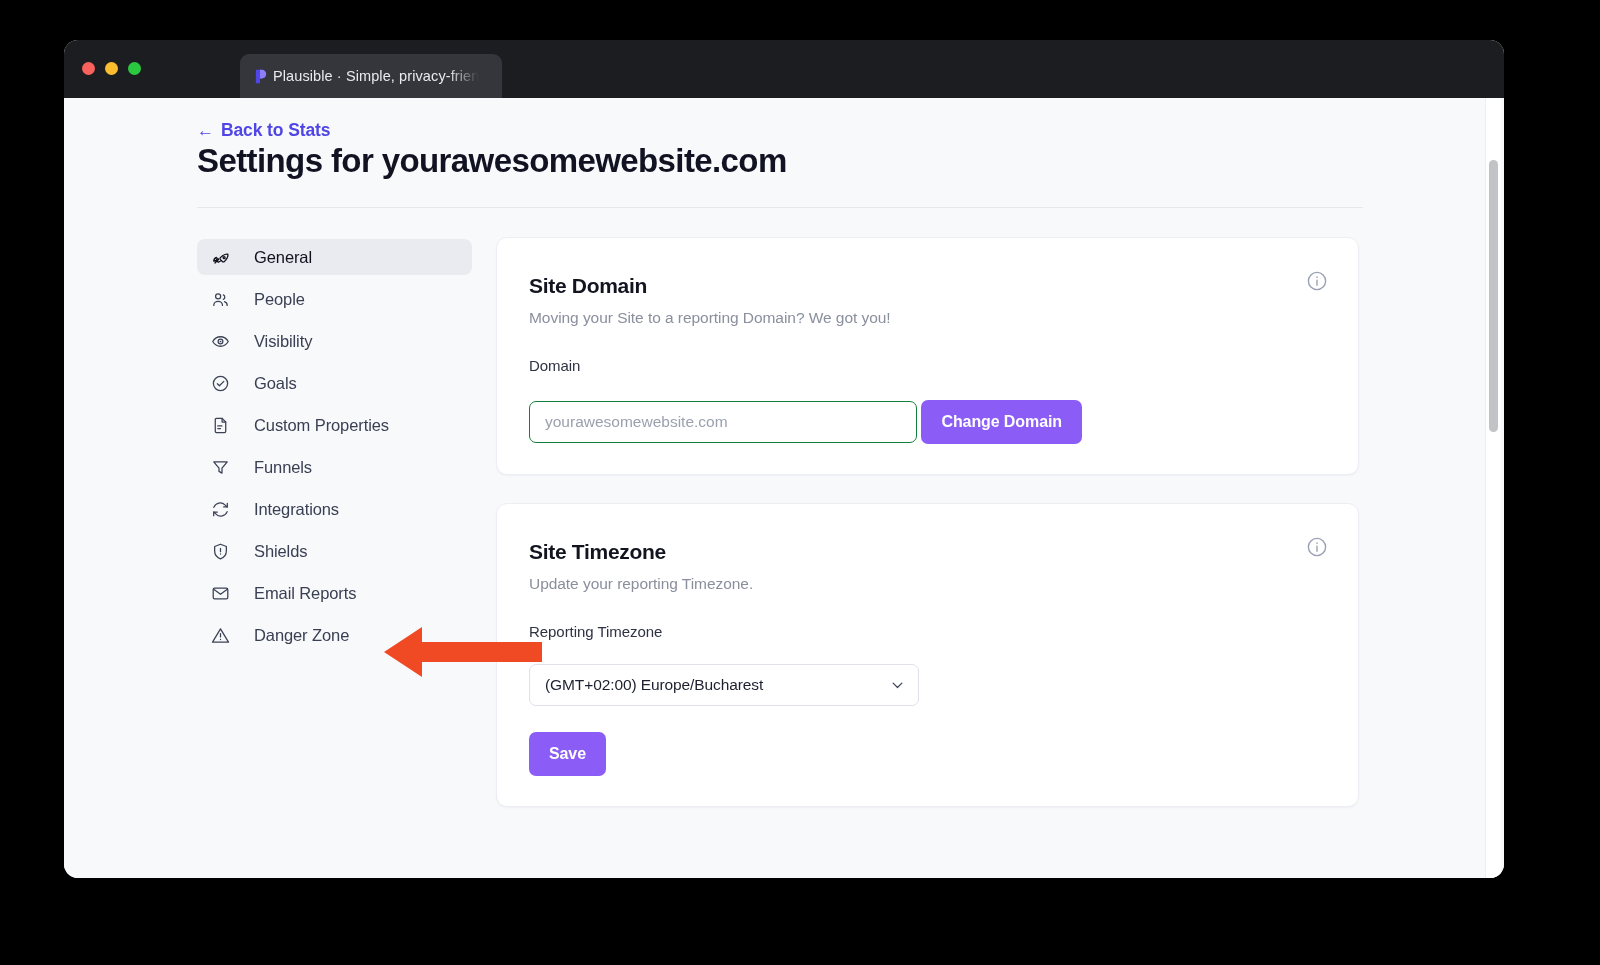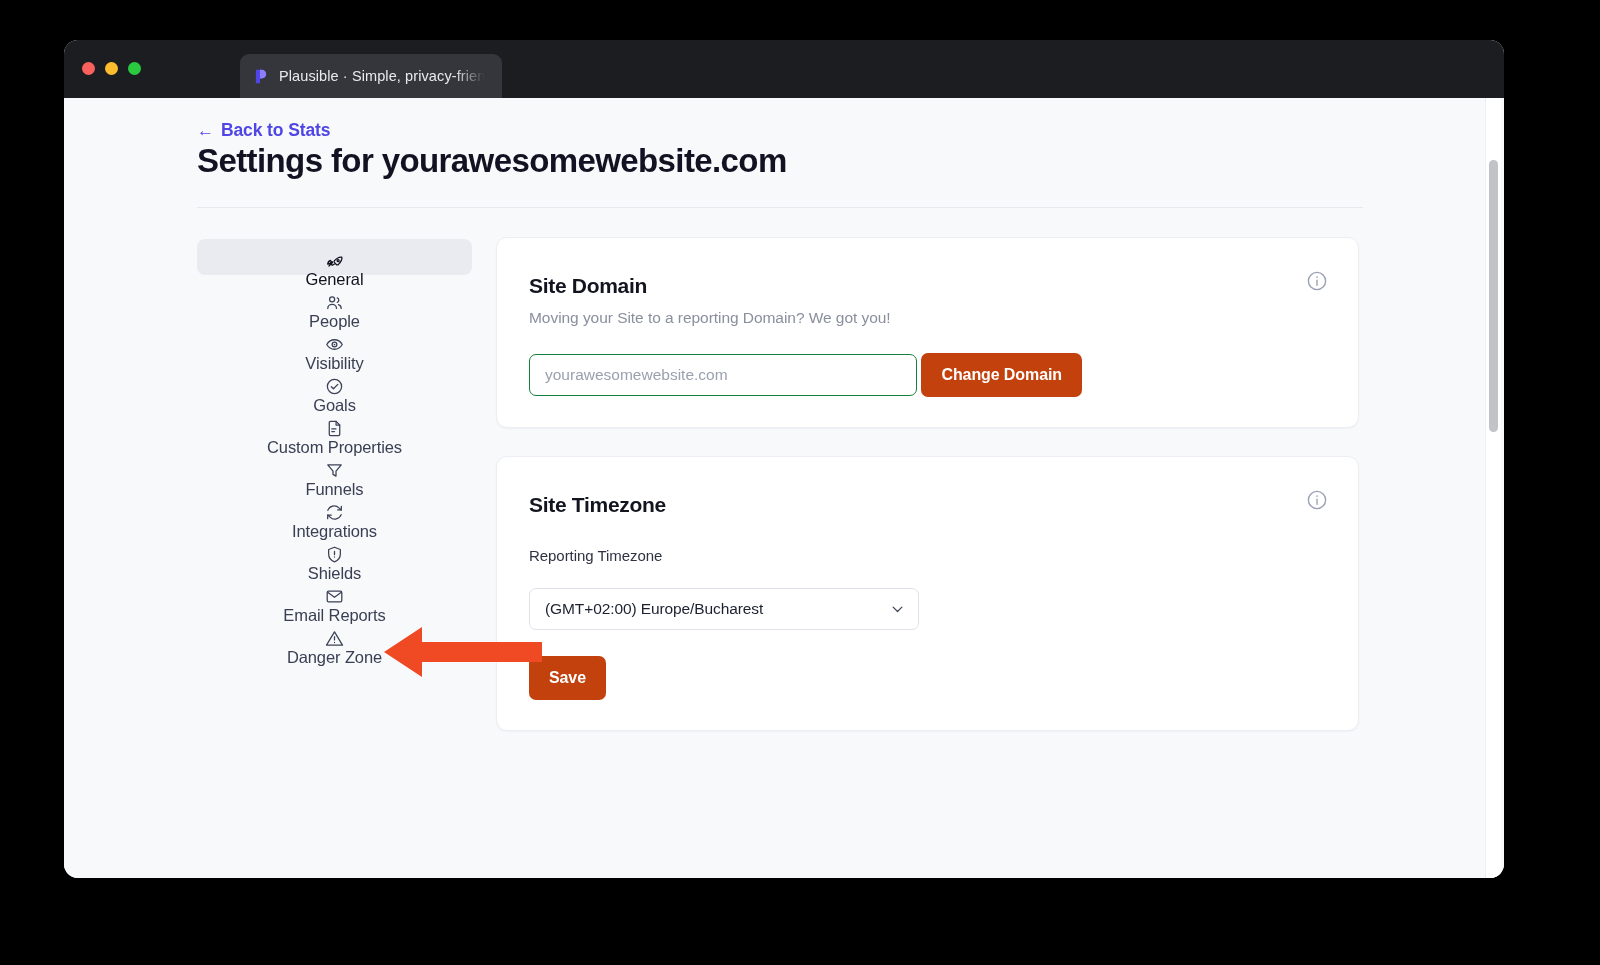--- a/index.html
+++ b/index.html
@@ -56,21 +56,21 @@
   }
 
   .tab {
     width: 262px;
     height: 44px;
     background: #35363c;
     border-radius: 9px 9px 0 0;
     display: flex;
     align-items: center;
     padding: 0 12px;
-    gap: 10px;
+    gap: 4px;
     overflow: hidden;
     position: relative;
   }
 
   .tab-favicon {
     flex: 0 0 auto;
     width: 17px;
     height: 17px;
     display: block;
   }
@@ -141,30 +141,29 @@
   
   .sidebar {
     width: 275px;
     flex: 0 0 275px;
     padding-top: 2px;
   }
 
   .nav-item {
     display: flex;
     align-items: center;
-    gap: 0;
+    gap: 24px;
     height: 36px;
     padding: 12px 14px;
     border-radius: 8px;
     color: #3a4054;
     font-size: 16.5px;
     cursor: pointer;
     margin-bottom: 6px;
     letter-spacing: -0.1px;
-    flex-direction: column;
   }
   .nav-item.active {
     background: #e9ebf1;
     color: #10121d;
     font-weight: 400;
   }
   .nav-item .nav-icon {
     flex: 0 0 auto;
     width: 19px;
     height: 19px;
@@ -269,21 +268,21 @@
     pointer-events: none;
   }
 
   .btn-primary {
     margin-top: 26px;
     display: inline-flex;
     align-items: center;
     justify-content: center;
     height: 44px;
     padding: 0 20px;
-    background: #c2410c;
+    background: #8b5cf6;
     color: #ffffff;
     border: none;
     border-radius: 7px;
     font-size: 16px;
     font-weight: 700;
     font-family: "Liberation Sans", sans-serif;
     cursor: pointer;
     letter-spacing: -0.1px;
   }
 
@@ -448,31 +447,33 @@
           <div class="cards">
 
             <section class="card">
               <svg class="info-icon" viewBox="0 0 24 24" fill="none" stroke="currentColor" stroke-width="1.5" stroke-linecap="round">
                 <circle cx="12" cy="12" r="9.4"></circle>
                 <path d="M12 11v5.6"></path>
                 <circle cx="12" cy="7.8" r="0.9" fill="currentColor" stroke="none"></circle>
               </svg>
               <h2 class="card-title">Site Domain</h2>
               <p class="card-subtitle">Moving your Site to a reporting Domain? We got you!</p>
+              <div class="field-label">Domain</div>
               <input class="text-input" type="text" placeholder="yourawesomewebsite.com" style="">
               <button class="btn-primary">Change Domain</button>
             </section>
 
             <section class="card">
               <svg class="info-icon" viewBox="0 0 24 24" fill="none" stroke="currentColor" stroke-width="1.5" stroke-linecap="round">
                 <circle cx="12" cy="12" r="9.4"></circle>
                 <path d="M12 11v5.6"></path>
                 <circle cx="12" cy="7.8" r="0.9" fill="currentColor" stroke="none"></circle>
               </svg>
               <h2 class="card-title">Site Timezone</h2>
+              <p class="card-subtitle">Update your reporting Timezone.</p>
               <div class="field-label">Reporting Timezone</div>
               <div class="select-wrap">
                 <div class="select-box">(GMT+02:00) Europe/Bucharest</div>
                 <svg class="chevron" viewBox="0 0 24 24" fill="none" stroke="currentColor" stroke-width="2" stroke-linecap="round" stroke-linejoin="round">
                   <path d="M5 9l7 7 7-7"></path>
                 </svg>
               </div>
               <button class="btn-primary">Save</button>
             </section>
 

